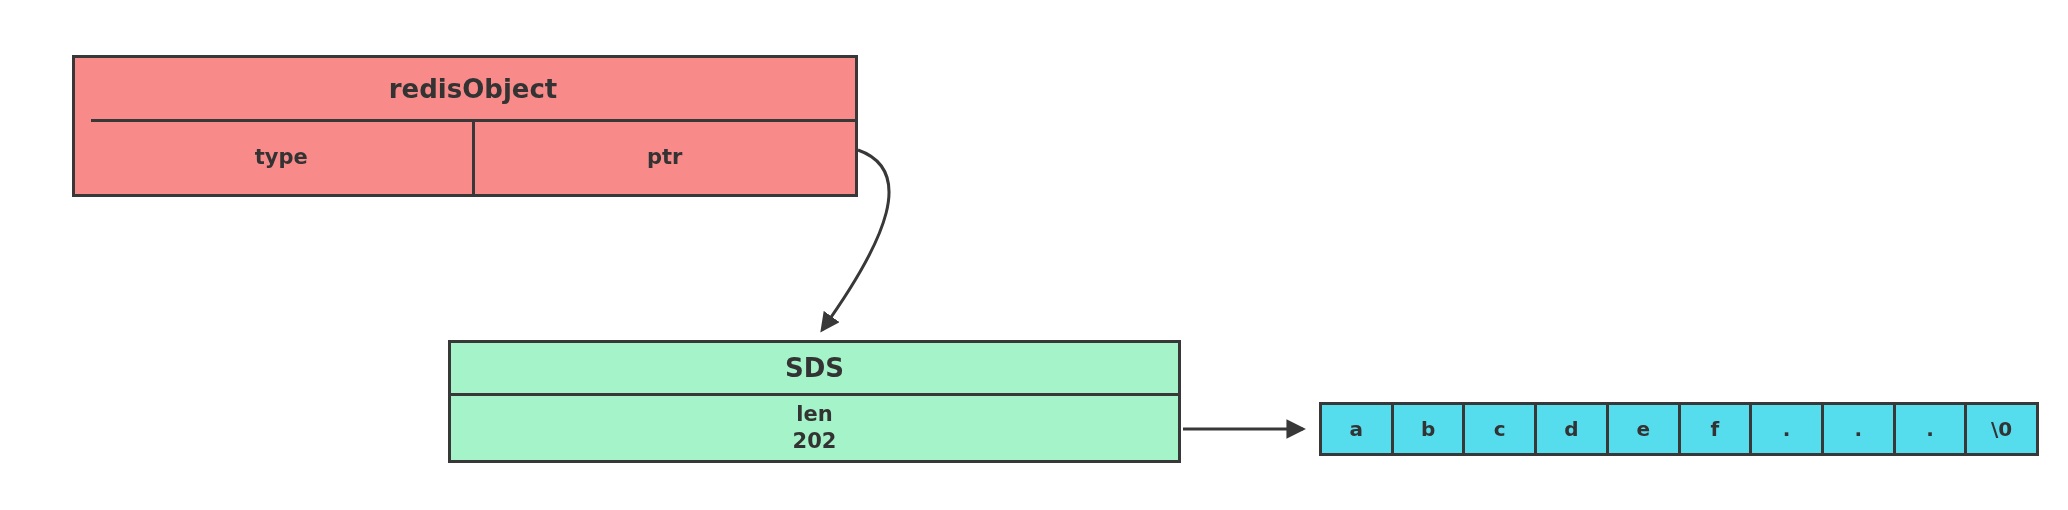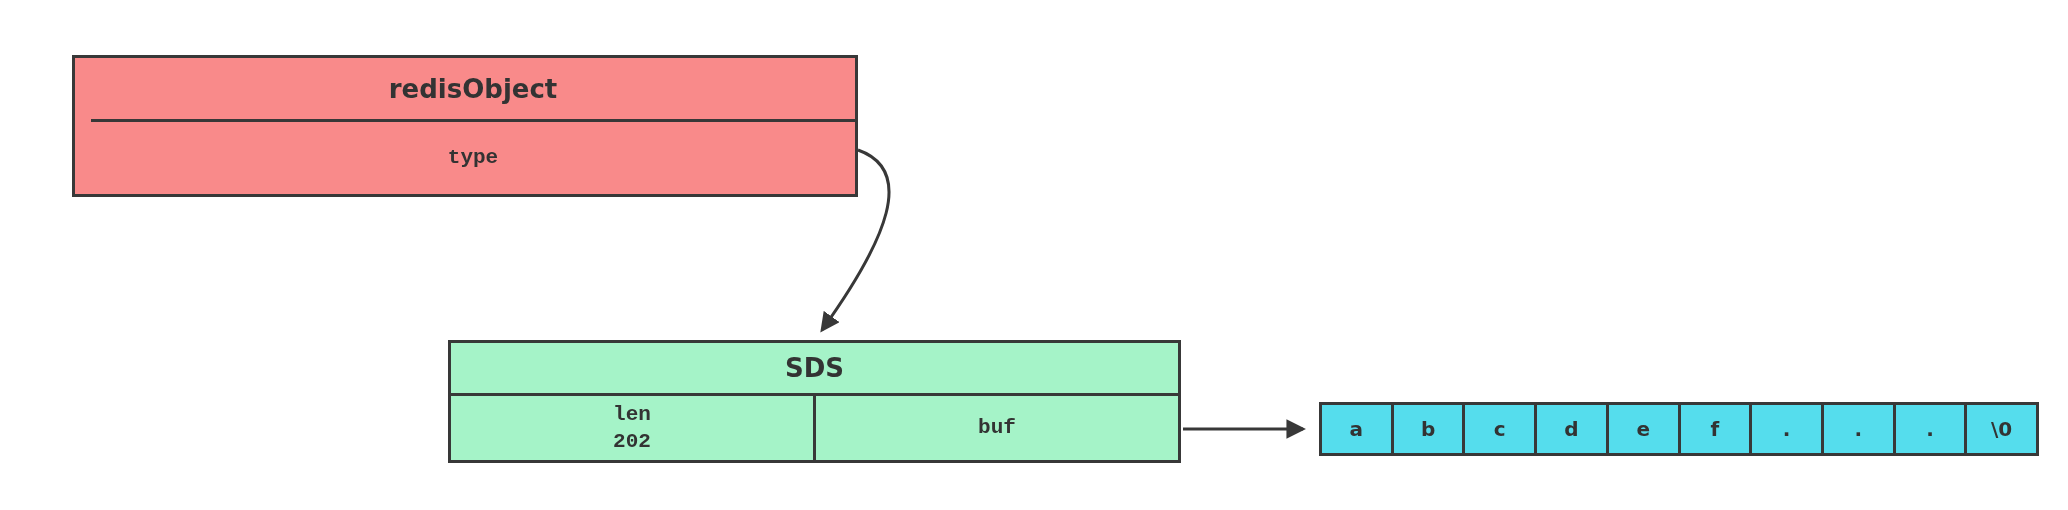--- a/index.html
+++ b/index.html
@@ -26,21 +26,21 @@
     flex-direction: column;
   }
   .box-header {
     display: flex;
     align-items: center;
     justify-content: center;
     font-weight: bold;
     border-bottom: 3px solid #383838;
     font-size: 26px;
   }
-  .box-body { display: flex; flex: 1; font-family: Liberation Mono, monospace; }
+  .box-body { display: flex; flex: 1; }
   .cell {
     flex: 1;
     display: flex;
     flex-direction: column;
     align-items: center;
     justify-content: center;
     font-weight: bold;
     font-size: 21px;
     line-height: 1.3;
     border-right: 3px solid #383838;
@@ -87,32 +87,32 @@
     <path d="M858,150 C915,170 888,238 822,330" stroke="#383838" stroke-width="3" fill="none" marker-end="url(#arrowhead)"></path>
     <path d="M1183,429 L1303,429" stroke="#383838" stroke-width="3" fill="none" marker-end="url(#arrowhead)"></path>
   </svg>
 
   <div class="box redis-box">
     <div class="box-header">redisObject</div>
     <div class="box-body">
       <div class="cell">
         <span>type</span>
       </div>
+      <div class="cell">
+        <span>ptr</span>
+      </div>
     </div>
   </div>
 
   <div class="box sds-box">
     <div class="box-header">SDS</div>
     <div class="box-body">
       <div class="cell">
         <span>len</span>
         <span>202</span>
-      </div>
-      <div class="cell">
-        <span>buf</span>
       </div>
     </div>
   </div>
 
   <div class="buffer">
     <div class="cell">a</div>
     <div class="cell">b</div>
     <div class="cell">c</div>
     <div class="cell">d</div>
     <div class="cell">e</div>

